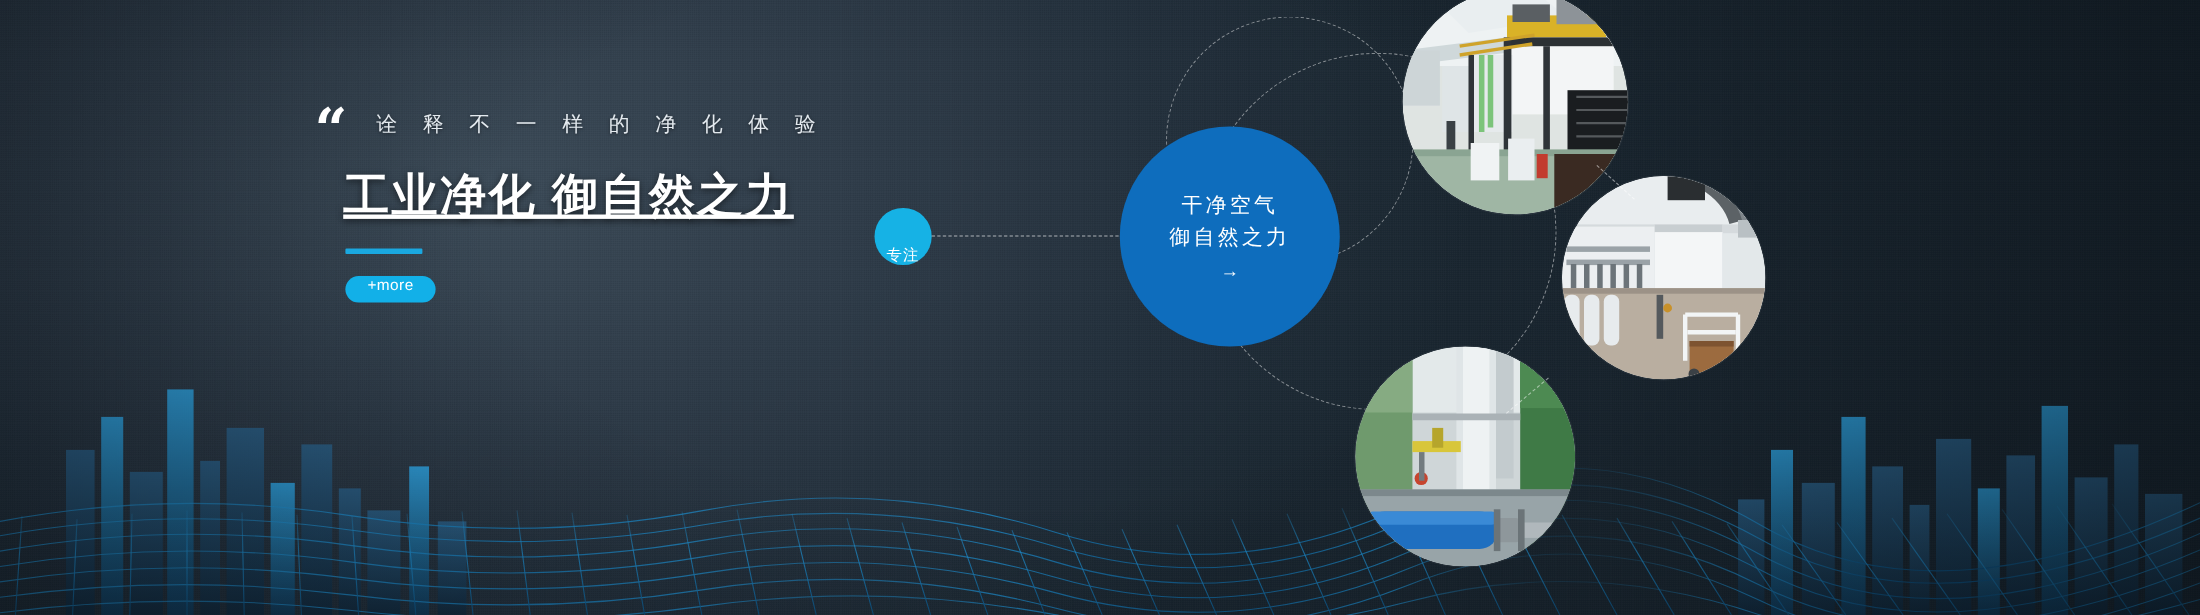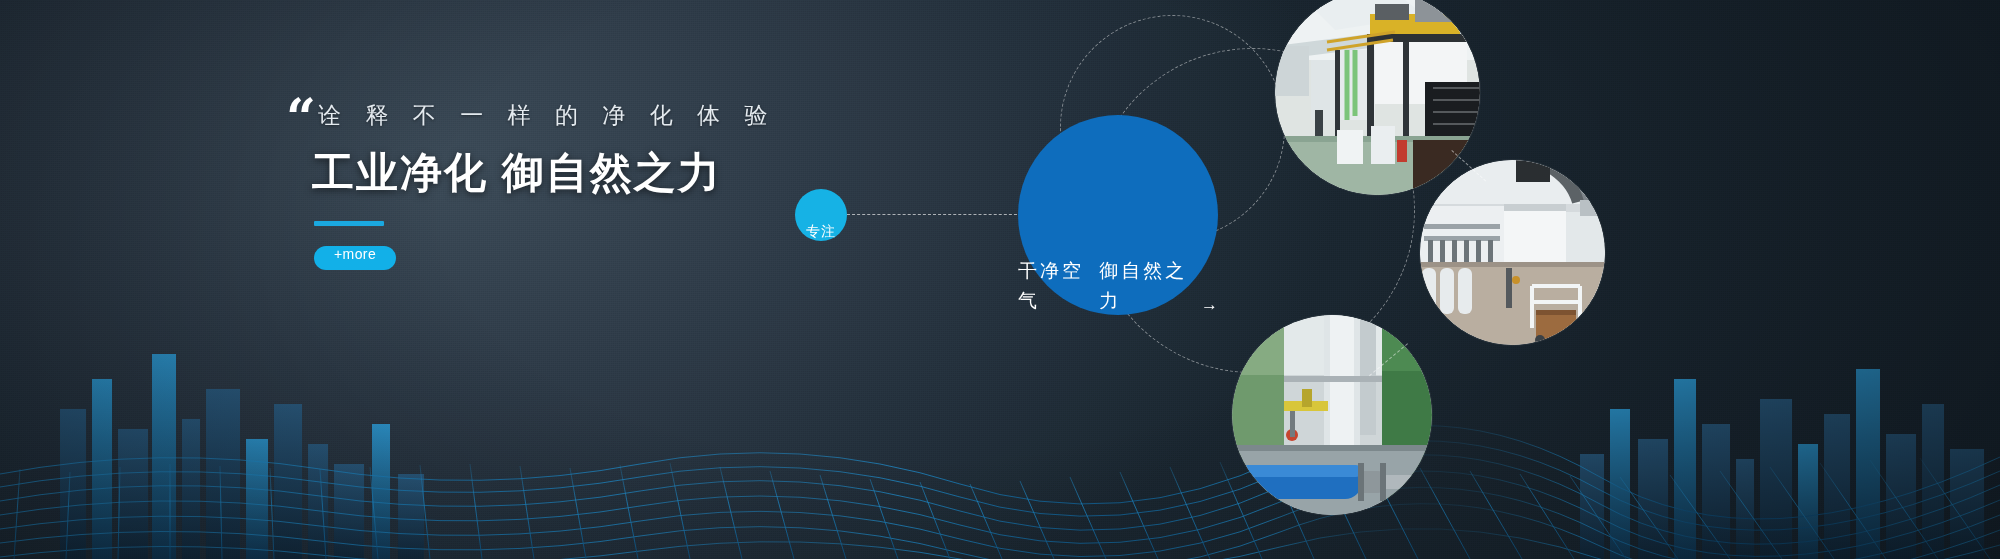--- a/index.html
+++ b/index.html
@@ -29,30 +29,31 @@
 
   
   .textblock { position:absolute; left:310px; top:100px; width:620px; }
   .quote-mark {
     position:absolute; left:-24px; top:-8px;
     font-family:"DejaVu Serif","Liberation Serif",serif;
     font-size:52px; line-height:1; color:#ffffff; font-weight:700;
     letter-spacing:-2px;
   }
   .subtitle {
-    margin-left:8px;
-    font-size:23px; color:#e4eaef; letter-spacing:9px;
+    margin-left:32px;
+    font-size:19px; color:#e4eaef; letter-spacing:9px;
     font-weight:400; white-space:nowrap;
     text-shadow:0 1px 3px rgba(0,0,0,.45);
   }
   .headline {
-    margin-top:14px; margin-left:2px;
+    margin-top:24px; margin-left:2px;
     font-size:42px; font-weight:700; color:#ffffff;
     letter-spacing:2px; white-space:nowrap;
     text-shadow:0 2px 7px rgba(0,0,0,.55);
+    text-decoration:underline;
   }
   .rule {
     margin-top:20px; margin-left:4px;
     width:70px; height:5px; background:#1aa8e0; border-radius:1px;
   }
   .body-line {
     margin-top:10px; margin-left:4px;
     font-size:16px; color:#cfd8de; letter-spacing:.5px;
     white-space:nowrap; text-shadow:0 1px 3px rgba(0,0,0,.5);
   }
@@ -75,22 +76,22 @@
   }
   .dash-connector {
     position:absolute; left:847px; top:214px;
     width:175px; height:0;
     border-top:1px dashed rgba(255,255,255,.62);
   }
   .blue-circle {
     position:absolute; left:1018px; top:115px;
     width:200px; height:200px; border-radius:50%;
     background:#0e6dbd;
-    display:flex; flex-direction:row;
-    align-items:flex-end; justify-content:center;
+    display:flex; flex-direction:column;
+    align-items:center; justify-content:center;
     color:#ffffff; cursor:pointer;
   }
   .blue-circle .l1, .blue-circle .l2 {
     font-size:19px; letter-spacing:3px; line-height:1.55;
   }
   .blue-circle .arrow { font-size:17px; margin-top:6px; letter-spacing:0; }
 
   .ring {
     position:absolute; border-radius:50%;
     border:1px dashed rgba(255,255,255,.45);

